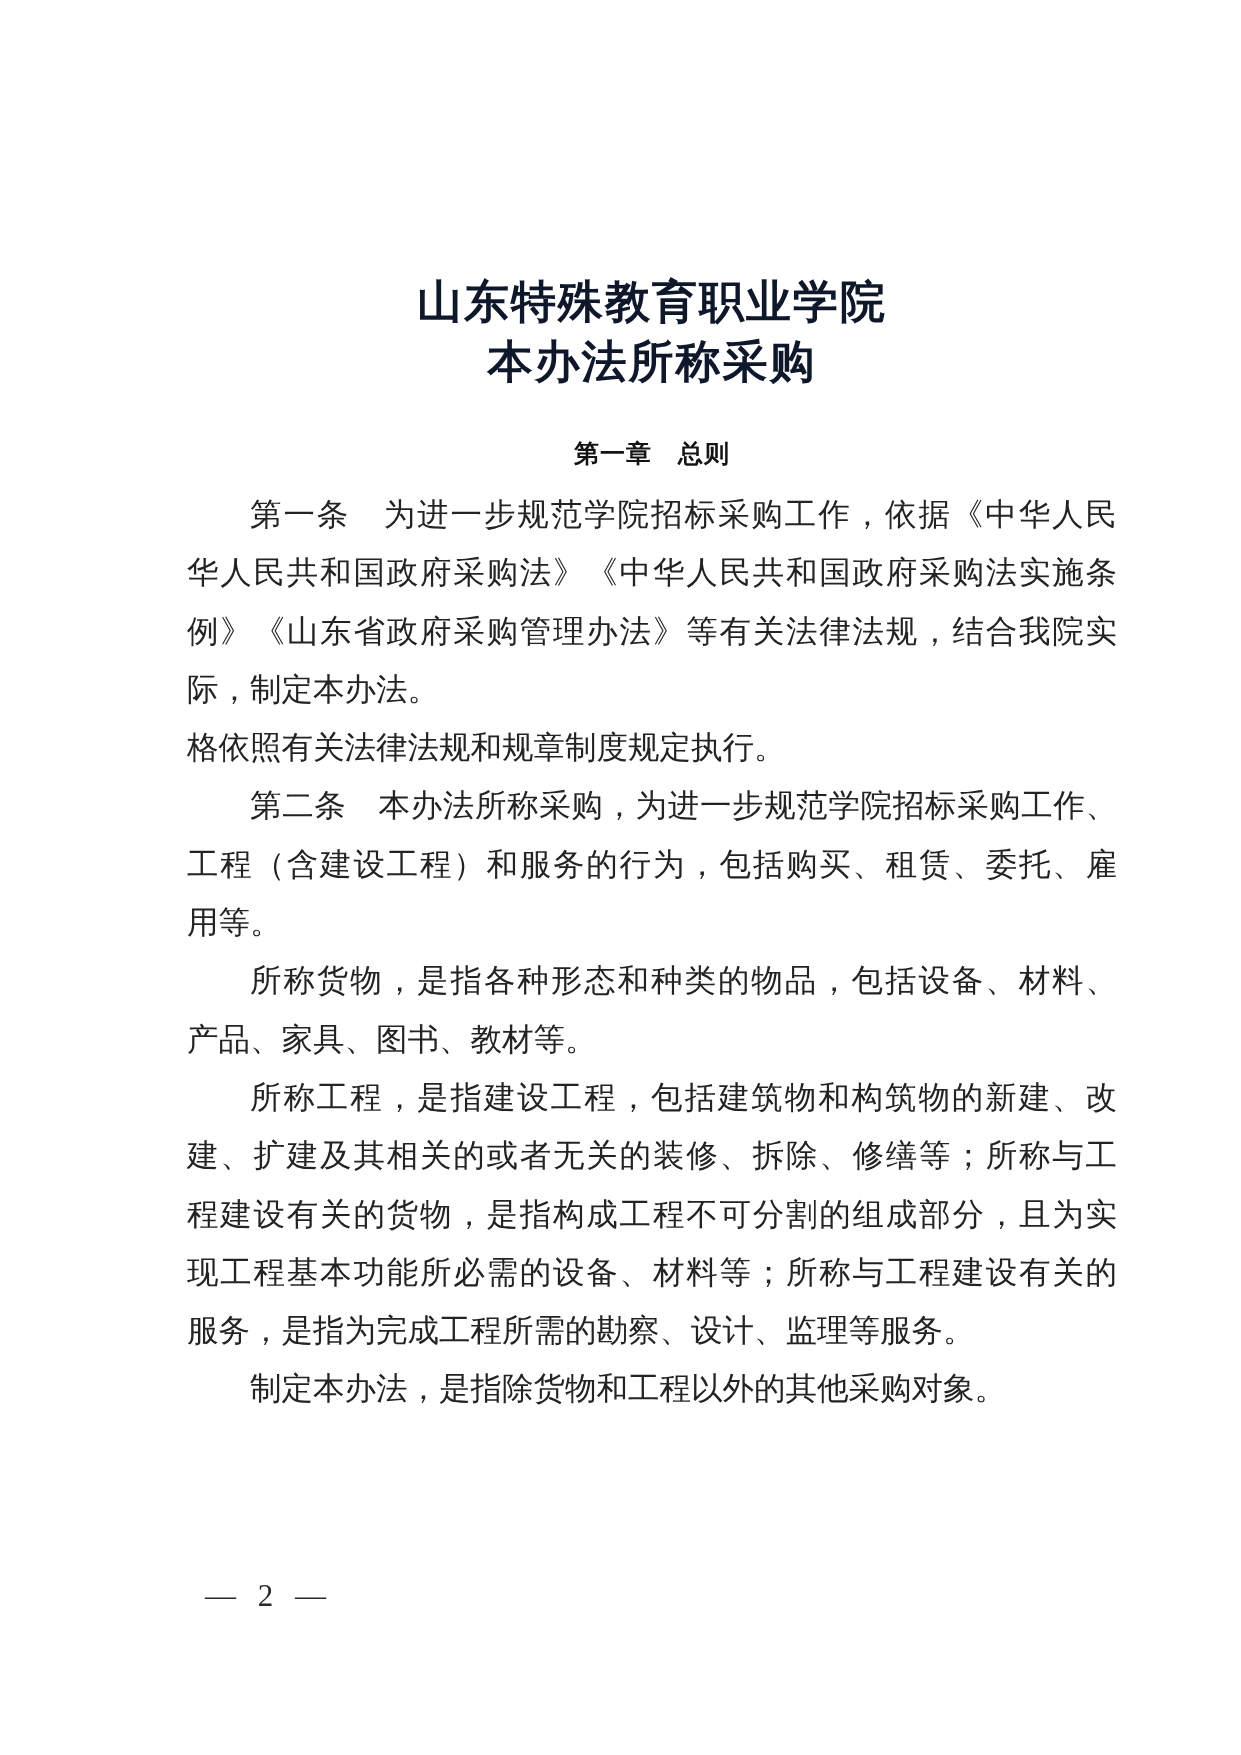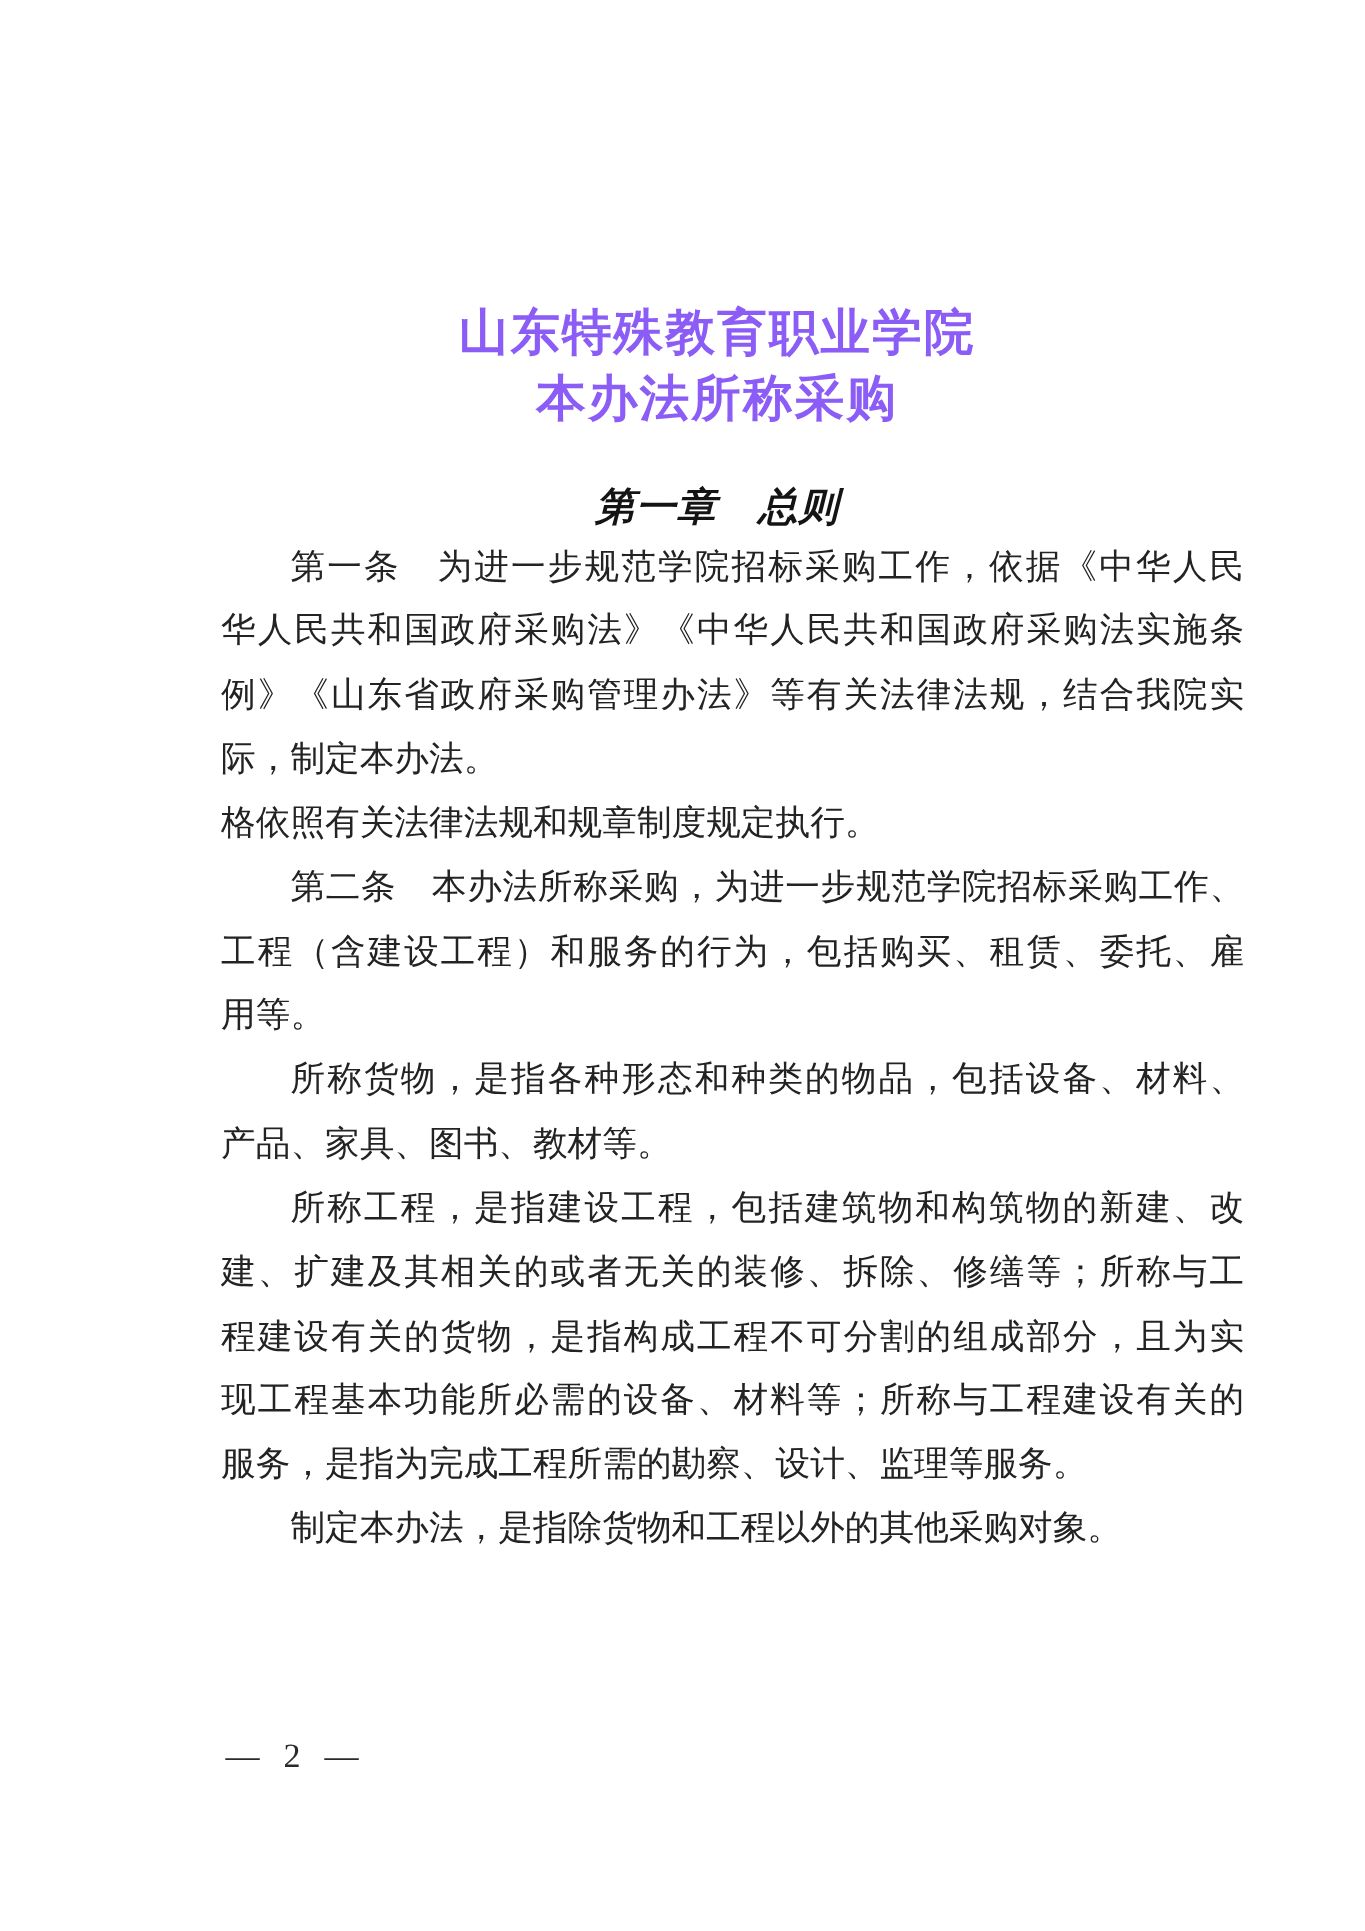--- a/index.html
+++ b/index.html
@@ -20,39 +20,38 @@
     position: absolute;
     top: 272px;
     left: 187px;
     width: 930px;
     text-align: center;
     font-family: "Liberation Sans", "DejaVu Sans", sans-serif;
     font-weight: 900;
     font-size: 45px;
     line-height: 60px;
     letter-spacing: 2px;
-    color: #8b5cf6;
+    color: #0f172a;
   }
   .chapter-heading {
     position: absolute;
     top: 437px;
     left: 187px;
     width: 930px;
     text-align: center;
     font-family: "Liberation Sans", "DejaVu Sans", sans-serif;
     font-weight: bold;
-    font-size: 36px;
+    font-size: 25px;
     letter-spacing: 1px;
     color: #141414;
-    font-style: italic;
   }
   .body-text {
     position: absolute;
     top: 486px;
-    left: 201px;
+    left: 187px;
     width: 930px;
     font-size: 31.5px;
     line-height: 58.3px;
     color: #232323;
   }
   .line {
     height: 58.3px;
     overflow: hidden;
   }
   .line.j {

